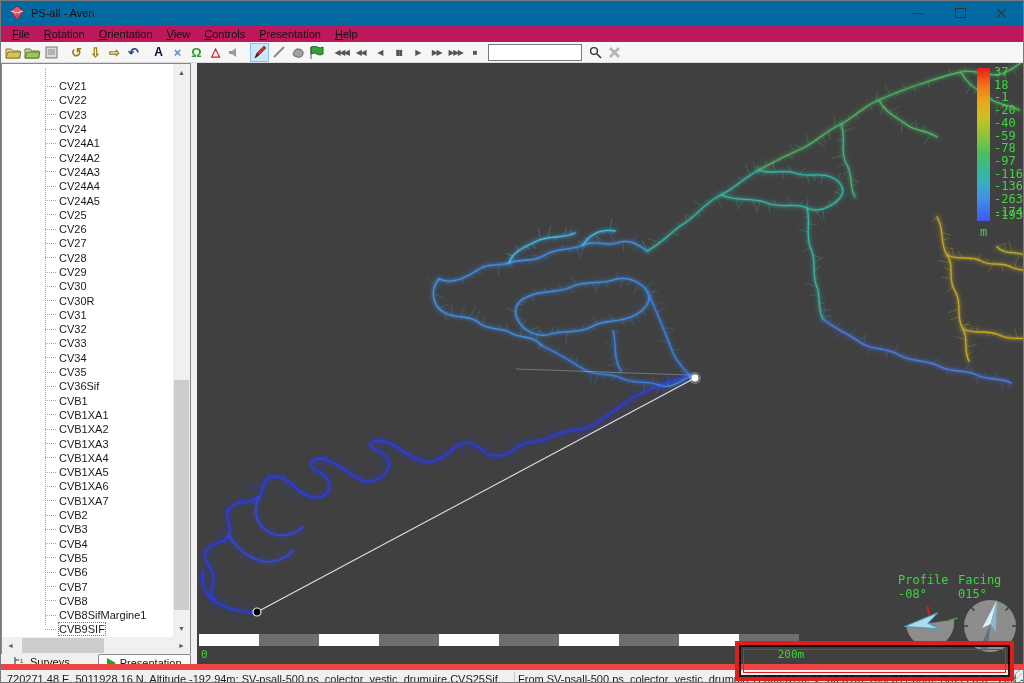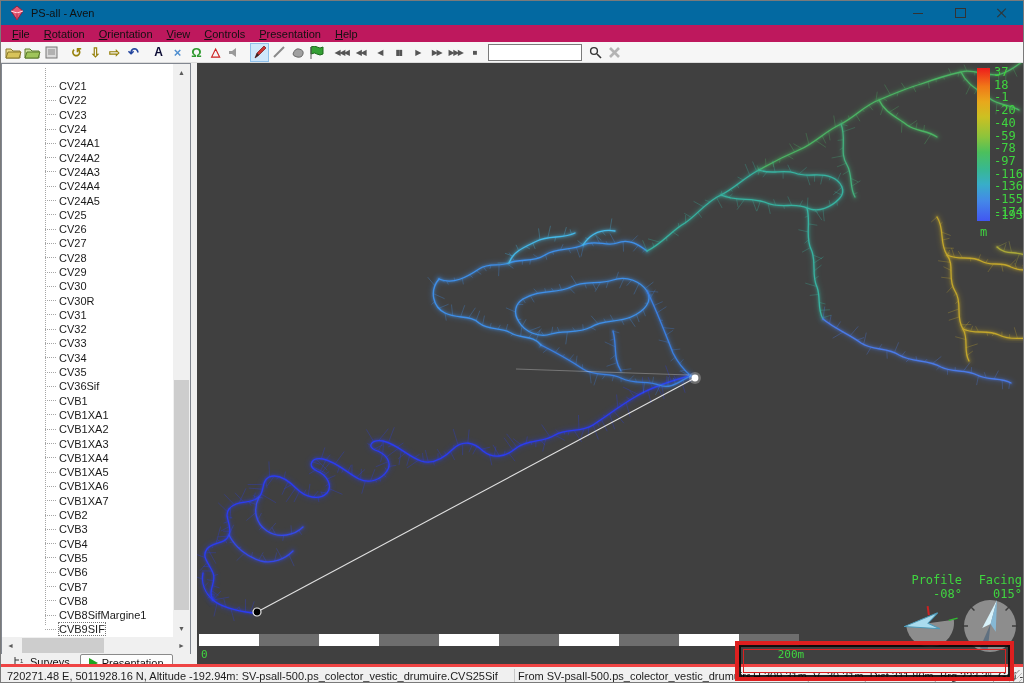--- a/index.html
+++ b/index.html
@@ -43,42 +43,42 @@
   .tdash{width:11px;border-top:1px dotted #a5a5a5;margin-right:3px;flex:0 0 auto;}
   .tlabel{font-size:11px;color:#1a1a1a;white-space:nowrap;}
   .trow.focused .tlabel{outline:1px dotted #777;}
   .vscroll{width:17px;flex:0 0 auto;background:#f0f0f0;position:relative;}
   .sarrow{height:17px;width:17px;display:flex;align-items:center;justify-content:center;font-size:7px;color:#5a5a5a;}
   .sarrow.down{position:absolute;bottom:0;left:0;}
   .vthumb{position:absolute;left:1px;width:15px;background:#cdcdcd;top:316px;height:230px;}
   .hscroll{height:17px;flex:0 0 auto;background:#f0f0f0;position:relative;border-left:1px solid #828790;border-right:1px solid #828790;box-sizing:border-box;display:flex;align-items:center;}
   .sarrow.right{position:absolute;right:0;top:0;}
   .hthumb{position:absolute;left:20px;top:1px;height:15px;width:82px;background:#cdcdcd;}
-  .tabsrow{height:20px;display:flex;align-items:flex-start;padding-left:3px;background:#f0f0f0;gap:2px;}
+  .tabsrow{height:20px;display:flex;align-items:flex-start;padding-left:3px;background:#f0f0f0;gap:20px;}
   .tab{display:flex;align-items:center;gap:4px;font-size:11px;color:#111;padding:2px 8px;}
   .tab.raised{border:1px solid #8a8a8a;background:#fdfdfd;border-radius:2px;}
   .playtri{width:0;height:0;border-left:9px solid #1fa51f;border-top:5px solid transparent;border-bottom:5px solid transparent;}
   .splitter{width:6px;background:#f0f0f0;flex:0 0 auto;}
   
   .canvas{flex:1;position:relative;background:#404040;overflow:hidden;}
   .cv-green{color:#3fd63f;font-family:"DejaVu Sans Mono",monospace;position:absolute;}
   .depth-bar{position:absolute;left:780px;top:5px;width:13px;height:153px;
     background:linear-gradient(#ee1c1c,#f07818 12%,#e8a81c 22%,#ccc022 32%,#8cc43c 45%,#4cc05c 55%,#38b890 66%,#38aec8 76%,#4488e8 87%,#4156f2);}
   .depth-label{left:797px;font-size:12px;line-height:12px;}
   .depth-unit{left:780px;width:13px;text-align:center;top:162px;font-size:12px;}
   .scalebar{position:absolute;left:2px;top:571px;width:600px;height:12px;display:flex;}
   .sbseg{width:60px;height:12px;}
   .sb-zero{left:4px;top:585px;font-size:11px;}
   .sb-len{left:556px;width:76px;text-align:center;top:585px;font-size:11px;}
-  .ind-label{font-size:12px;text-align:right;width:64px;}
+  .ind-label{font-size:12px;text-align:left;width:64px;}
   .annot{position:absolute;left:734px;top:640px;width:279px;height:40px;border:4px solid #de1f1f;z-index:60;pointer-events:none;box-sizing:border-box;}
   .annot-inner{position:absolute;inset:0;border:2px solid rgba(10,5,5,.9);}
   .annot-inner2{position:absolute;inset:2px;border:1px solid #de1f1f;}
   
-  .statusbar{height:20px;background:#f0f0f0;border-top:3px solid #ef4444;position:relative;font-size:11px;color:#1c1c1c;box-sizing:border-box;}
+  .statusbar{height:20px;background:#f0f0f0;border-top:6px solid #ef4444;position:relative;font-size:11px;color:#1c1c1c;box-sizing:border-box;}
   .sb-pane{position:absolute;top:3px;white-space:nowrap;}
   .sb-p1{left:6px;}
   .sb-p2{left:517px;width:232px;overflow:hidden;}
   .sb-p3{left:752px;}
   .sb-div{position:absolute;top:2px;bottom:2px;width:1px;background:#c9c9c9;}
   .grip{position:absolute;right:1px;bottom:1px;width:13px;height:13px;
     background:repeating-linear-gradient(135deg,transparent 0 3px,#b9b9b9 3px 4px);}
 </style>
 </head>
 <body>
@@ -554,21 +554,21 @@
           <div class="cv-green depth-label" style="top: 3px;">37</div>
           <div class="cv-green depth-label" style="top: 15.7px;">18</div>
           <div class="cv-green depth-label" style="top: 28.4px;">-1</div>
           <div class="cv-green depth-label" style="top: 41.1px;">-20</div>
           <div class="cv-green depth-label" style="top: 53.8px;">-40</div>
           <div class="cv-green depth-label" style="top: 66.5px;">-59</div>
           <div class="cv-green depth-label" style="top: 79.2px;">-78</div>
           <div class="cv-green depth-label" style="top: 91.9px;">-97</div>
           <div class="cv-green depth-label" style="top: 104.6px;">-116</div>
           <div class="cv-green depth-label" style="top: 117.3px;">-136</div>
-          <div class="cv-green depth-label" style="top: 130px;">-155</div>
+          <div class="cv-green depth-label" style="top: 130px;">-263</div>
           <div class="cv-green depth-label" style="top: 142.7px;">-174</div>
           <div class="cv-green depth-label" style="top: 146px;">-193</div>
         </div>
       <div class="cv-green depth-unit">m</div>
 
       
       <div class="scalebar" id="scalebar">
           <div class="sbseg" style="background: rgb(255, 255, 255);"></div>
           <div class="sbseg" style="background: rgb(110, 110, 110);"></div>
           <div class="sbseg" style="background: rgb(255, 255, 255);"></div>

